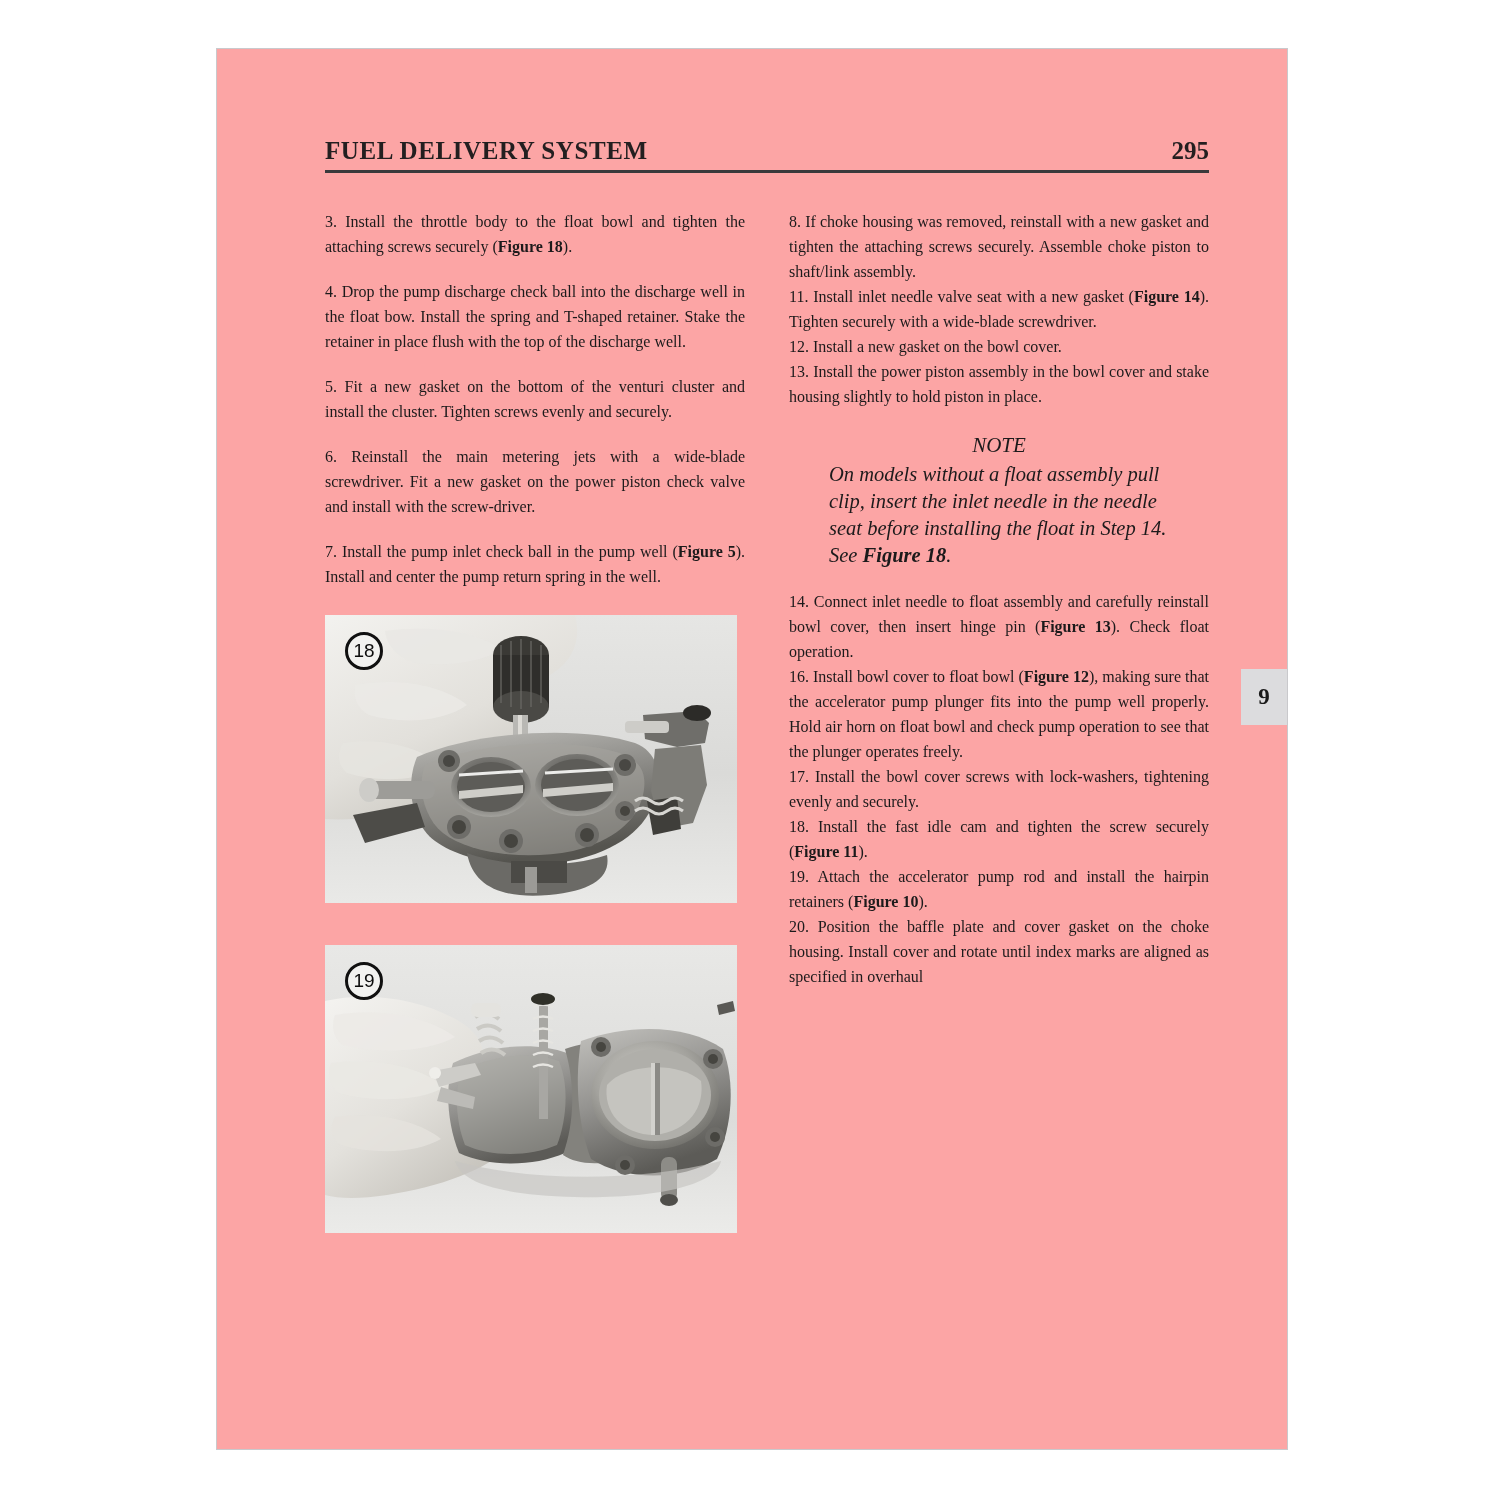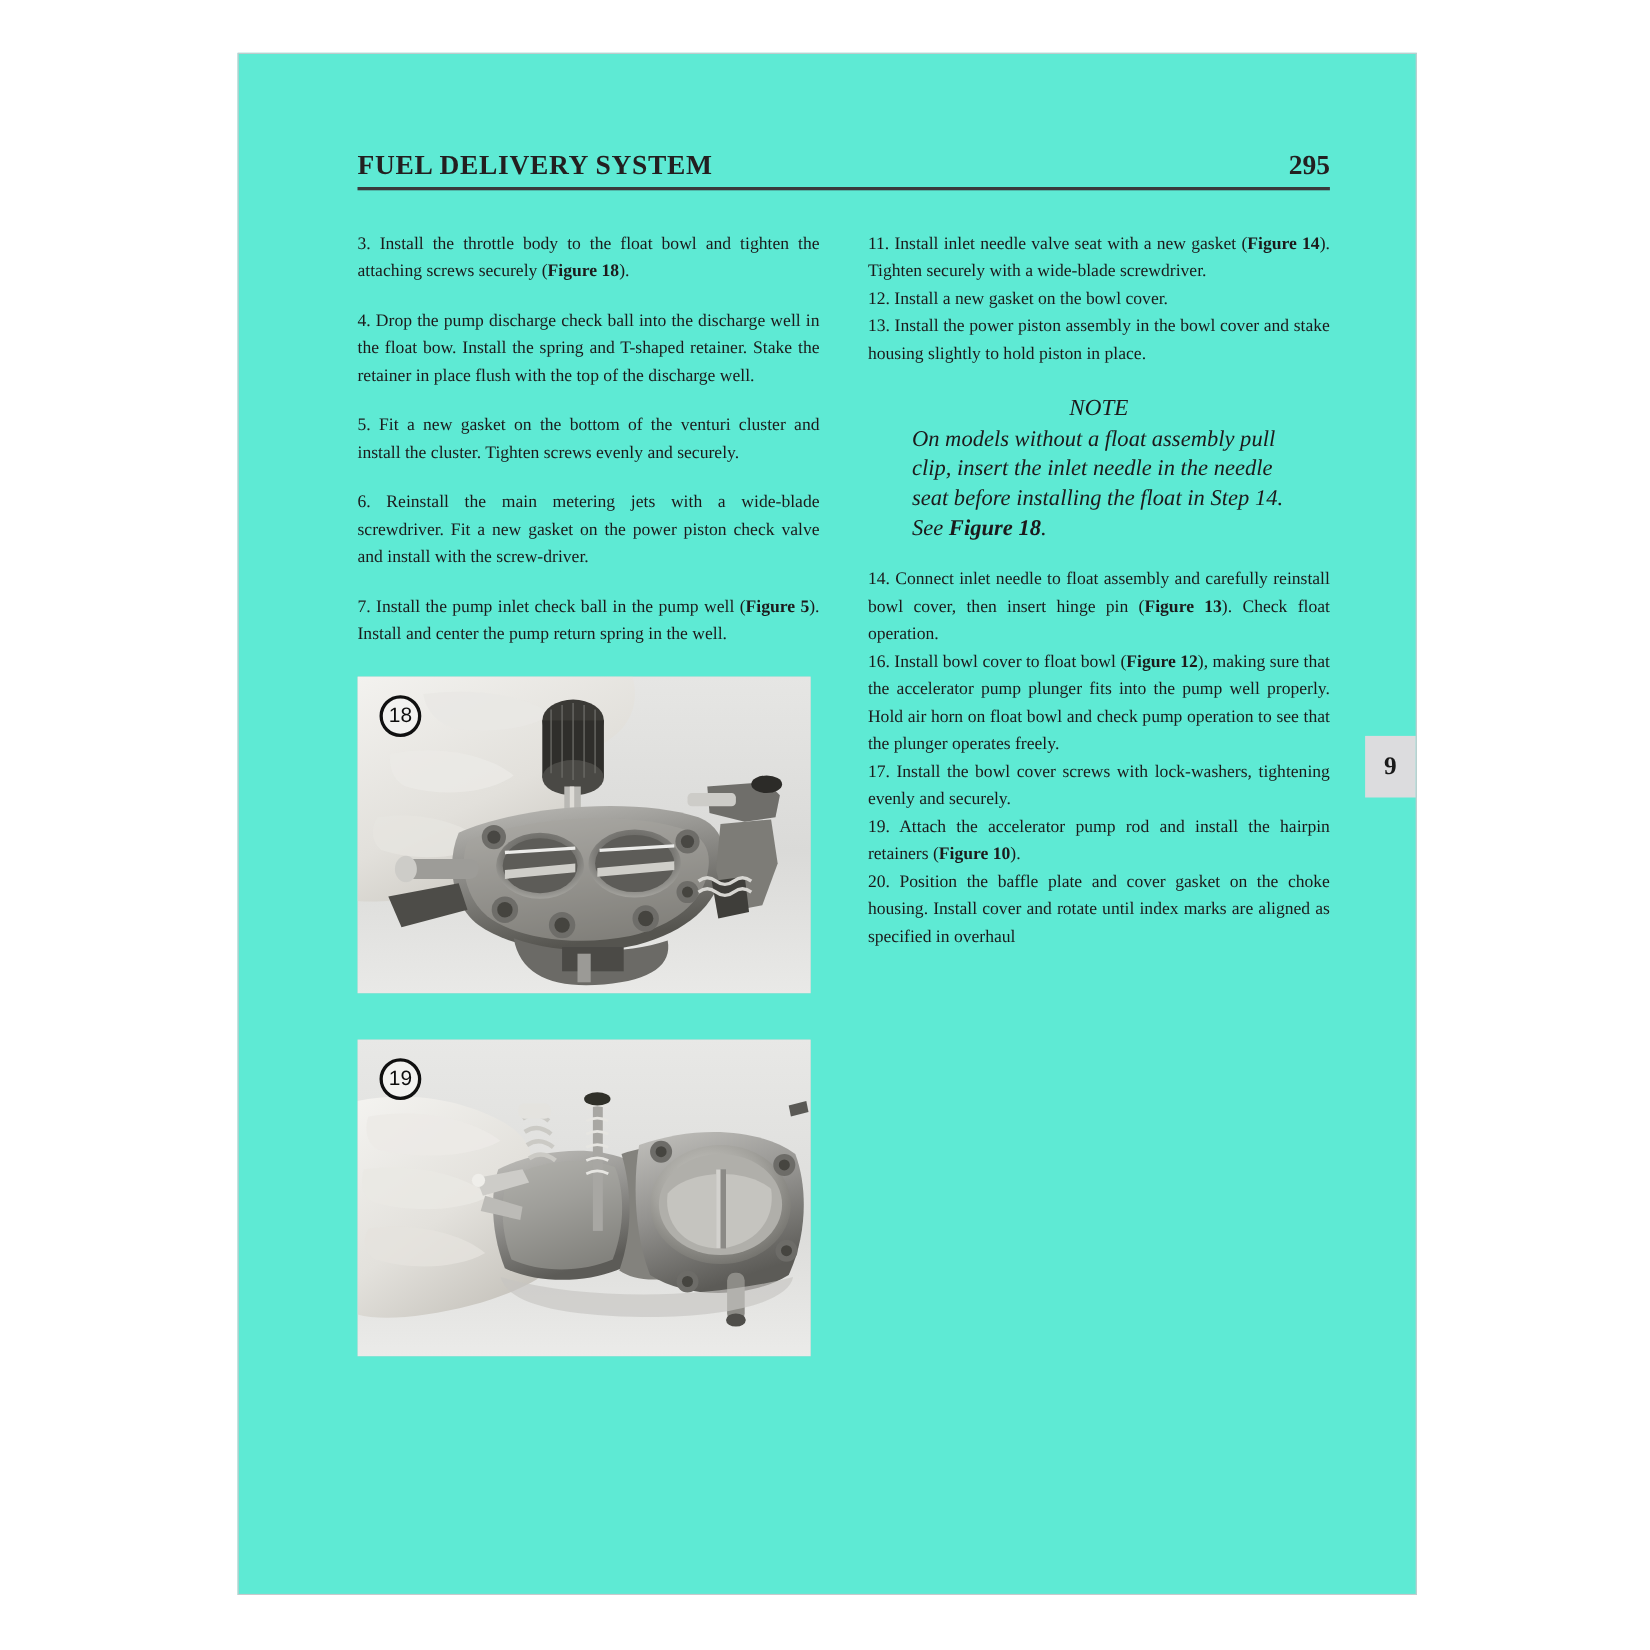--- a/index.html
+++ b/index.html
@@ -14,21 +14,21 @@
     overflow: hidden;
   }
 
   
   #page-sheet {
     position: absolute;
     left: 216px;
     top: 48px;
     width: 1072px;
     height: 1402px;
-    background: #5eead4;
+    background: #fca5a5;
     border: 1px solid #c9c9cc;
     box-sizing: border-box;
   }
 
   
   #running-head {
     position: absolute;
     left: 108px;
     top: 84px;
     width: 884px;
@@ -352,33 +352,35 @@
           <path d="M392,60 L408,56 L410,66 L394,70 Z" fill="#5a5955"></path>
 
           <path d="M130,216 C200,236 310,238 396,216 C392,240 330,254 250,252 C176,250 136,238 130,216 Z" fill="#c6c5c1" opacity="0.65"></path>
         </svg>
         <div class="fig-badge">19</div>
       </div>
     </div>
 
     <div class="col" id="col-right">
       <div>
+          <p class="step">8.  If choke housing was removed, reinstall with a new gasket and tighten the attaching screws securely. Assemble choke piston to shaft/link assembly.</p>
           <p class="step">11.  Install inlet needle valve seat with a new gasket (<b>Figure 14</b>). Tighten securely with a wide-blade screwdriver.</p>
           <p class="step">12.  Install a new gasket on the bowl cover.</p>
           <p class="step">13.  Install the power piston assembly in the bowl cover and stake housing slightly to hold piston in place.</p>
         </div>
 
       <div class="note-block">
         <div class="note-heading">NOTE</div>
         <div class="note-body">On models without a float assembly pull clip, insert the inlet needle in the needle seat before installing the float in Step 14. See <b>Figure 18</b>.</div>
       </div>
 
       <div>
           <p class="step">14.  Connect inlet needle to float assembly and carefully reinstall bowl cover, then insert hinge pin (<b>Figure 13</b>). Check float operation.</p>
           <p class="step">16.  Install bowl cover to float bowl (<b>Figure 12</b>), making sure that the accelerator pump plunger fits into the pump well properly. Hold air horn on float bowl and check pump operation to see that the plunger operates freely.</p>
           <p class="step">17.  Install the bowl cover screws with lock-washers, tightening evenly and securely.</p>
+          <p class="step">18.  Install the fast idle cam and tighten the screw securely (<b>Figure 11</b>).</p>
           <p class="step">19.  Attach the accelerator pump rod and install the hairpin retainers (<b>Figure 10</b>).</p>
           <p class="step">20.  Position the baffle plate and cover gasket on the choke housing. Install cover and rotate until index marks are aligned as specified in overhaul</p>
         </div>
     </div>
 
   </div>
 </div>
 
 </body></html>

